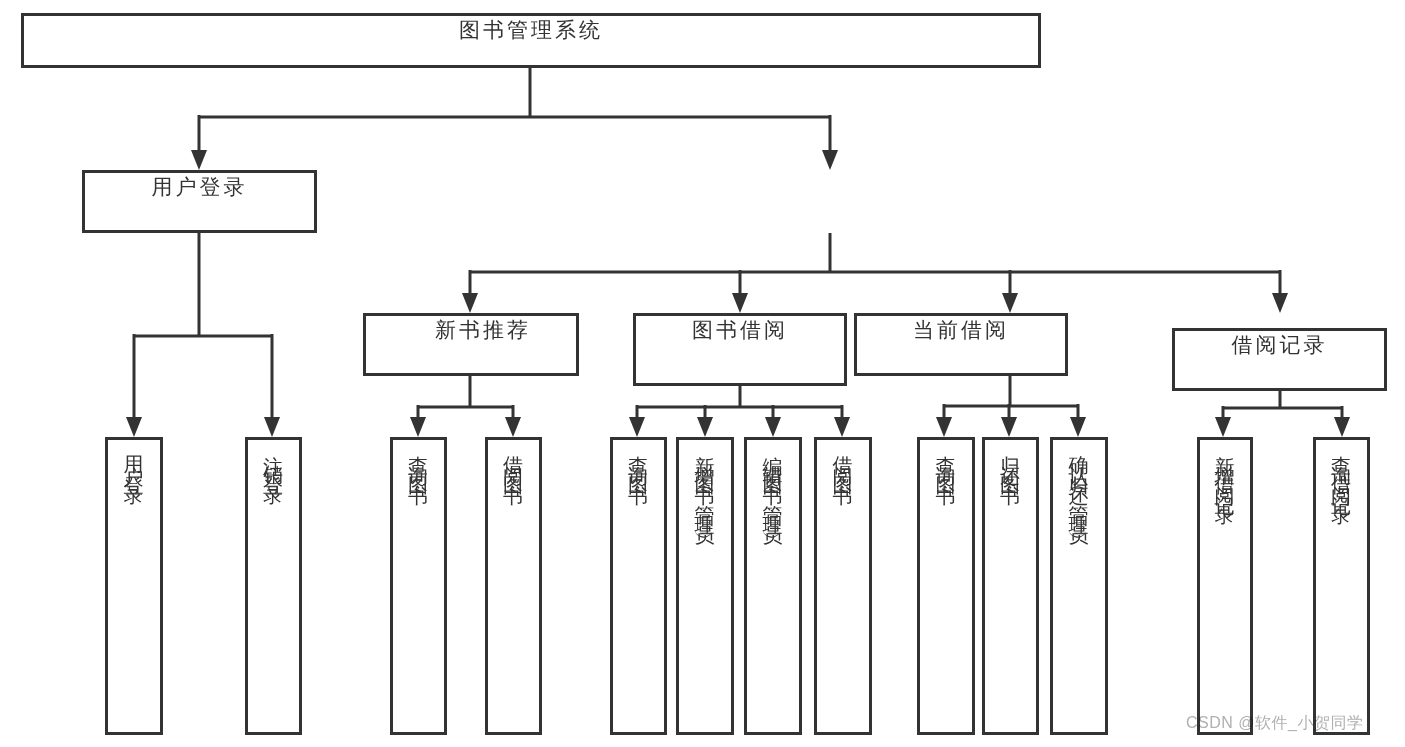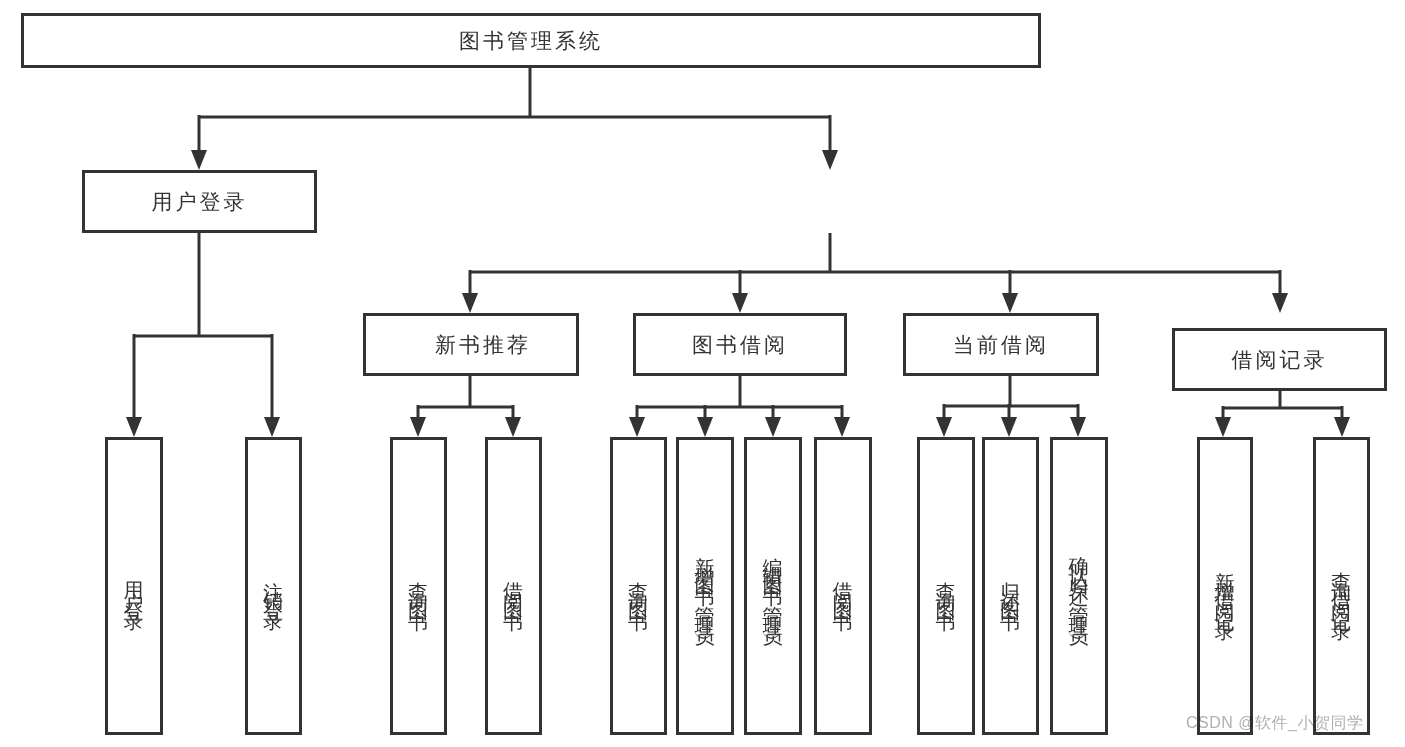--- a/index.html
+++ b/index.html
@@ -21,21 +21,21 @@
   }
   .connector-svg line,.connector-svg path{
     stroke:var(--stroke);stroke-width:3;fill:none;
   }
   .connector-svg polygon{fill:var(--stroke);stroke:none;}
   .node{
     position:absolute;
     background:#ffffff;
     border:3px solid var(--stroke);
     box-sizing:border-box;
-    display:flex;align-items:center;justify-content:center;
+    display:flex;justify-content:center;
     color:var(--text);
   }
   .h-node{font-size:21px;letter-spacing:3px;white-space:nowrap;}
   .v-node span{
     display:block;
     writing-mode:vertical-rl;
     text-orientation:mixed;
     font-size:20px;
     letter-spacing:10px;
     line-height:1;
@@ -136,24 +136,24 @@
     <span>图书管理系统</span>
   </div>
 
   <div class="node h-node" style="left:82px;top:170px;width:235px;height:63px;">
     <span>用户登录</span>
   </div>
 
   <div class="node h-node" style="left:363px;top:313px;width:216px;height:63px;padding-left:24px;">
     <span>新书推荐</span>
   </div>
-  <div class="node h-node" style="left:633px;top:313px;width:214px;height:63px;">
+  <div class="node h-node" style="left:633px;top:313px;width:214px;height:73px;">
     <span>图书借阅</span>
   </div>
-  <div class="node h-node" style="left:903px;top:313px;width:196px;height:63px;">
+  <div class="node h-node" style="left:854px;top:313px;width:214px;height:63px;">
     <span>当前借阅</span>
   </div>
   <div class="node h-node" style="left:1172px;top:328px;width:215px;height:63px;">
     <span>借阅记录</span>
   </div>
 
   <div class="node v-node" style="left:105px;top:437px;width:58px;height:298px;">
     <span>用户登录</span>
   </div>
   <div class="node v-node" style="left:245px;top:437px;width:57px;height:298px;">

